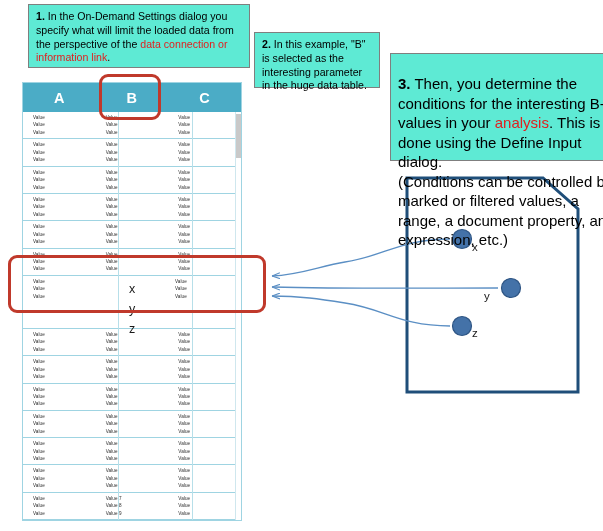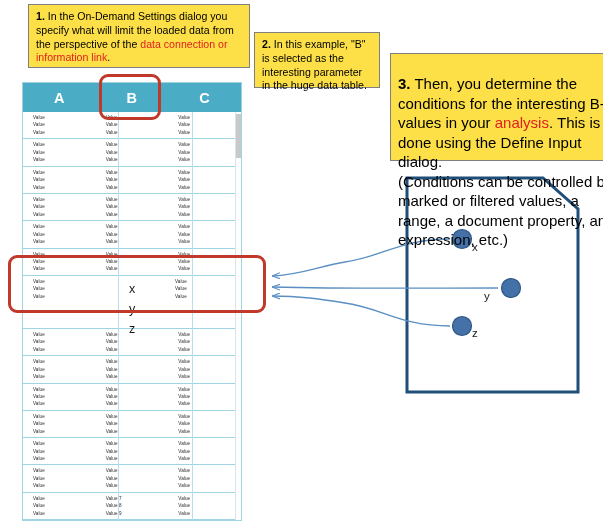--- a/index.html
+++ b/index.html
@@ -17,21 +17,21 @@
   .stage {
     position: absolute;
     left: 0; top: 0;
     width: 603px;
     height: 531px;
   }
 
   
   .callout {
     position: absolute;
-    background: #fde047;
+    background: #5eead4;
     border: 1px solid #7f7f7f;
     box-sizing: border-box;
     color: #000000;
     line-height: 1.30;
     z-index: 30;
   }
   .callout .txt { display: block; white-space: pre-wrap; }
   .callout b { font-weight: bold; }
   .red { color: #e02020; }
 

